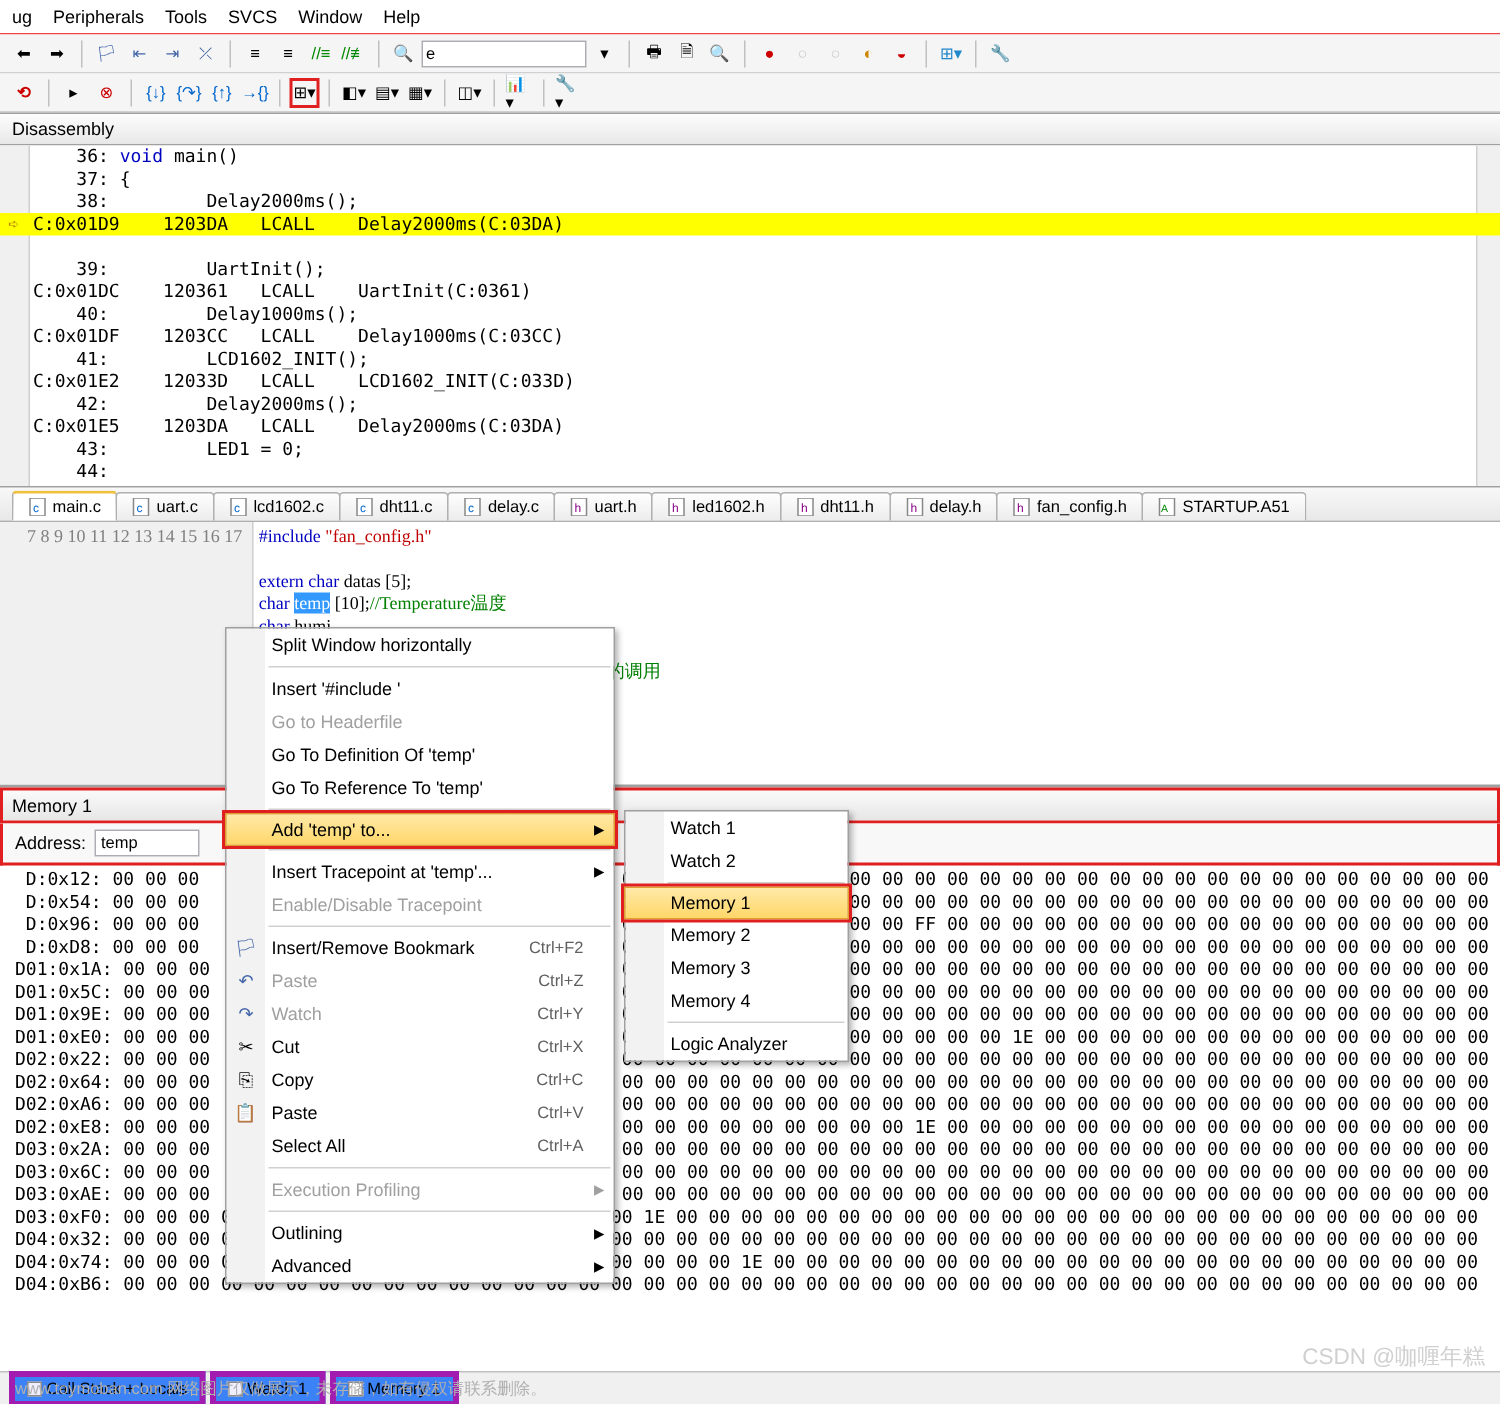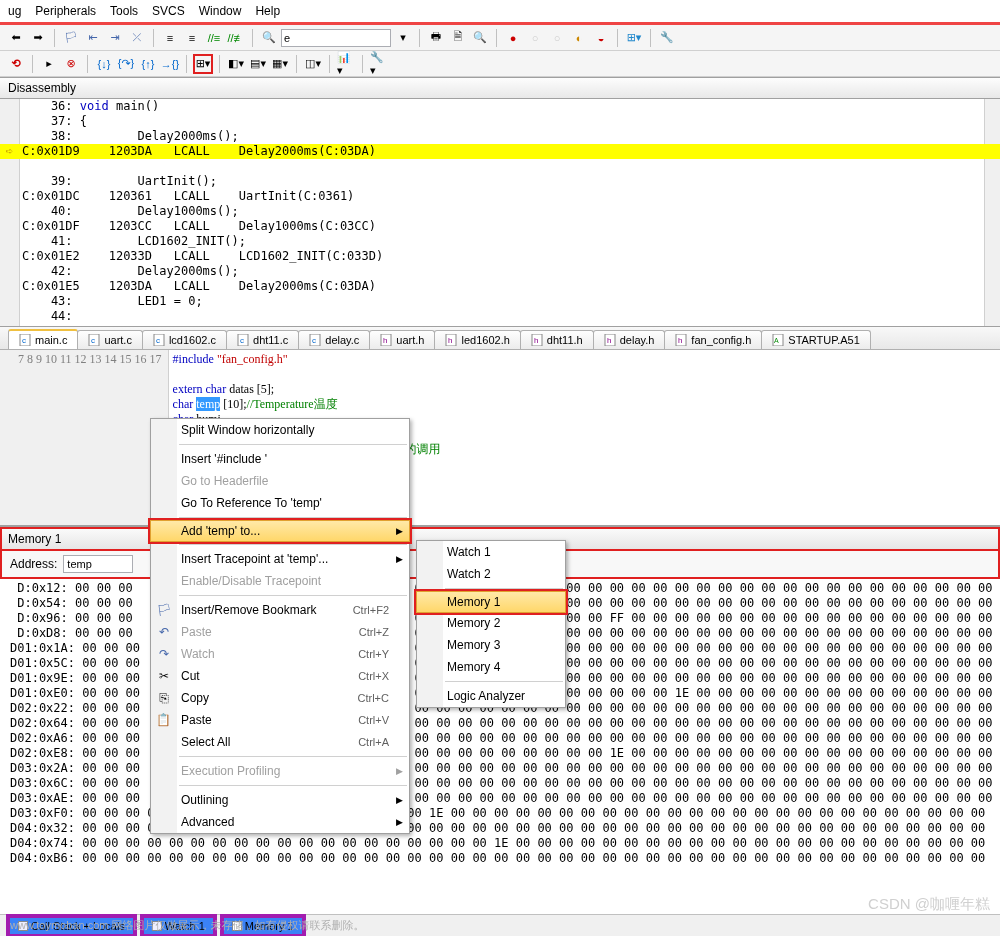--- a/index.html
+++ b/index.html
@@ -1,17 +1,17 @@
 <!DOCTYPE html>
 <html><head>
 <meta charset="utf-8">
 <style>
 * { margin: 0; padding: 0; box-sizing: border-box; }
 body { font-family: "Segoe UI", Tahoma, sans-serif; font-size: 12px; background: #fff; color: #000; width:1000px; height:936px; overflow:hidden; position:relative;}
-.menubar { display: flex; gap: 14px; padding: 4px 8px; background: #fff; border-bottom: 3px solid #ef4444;}
+.menubar { display: flex; gap: 14px; padding: 4px 8px; background: #fff; border-bottom: 1px solid #ef4444;}
 .menubar span { cursor: default; }
 .toolbar, .toolbar2 { display: flex; align-items:center; gap: 2px; padding: 2px 6px; background: #f5f5f5; border-bottom: 1px solid #d0d0d0; height:26px;}
 .toolbar .sep { width:1px; height:18px; background:#c0c0c0; margin:0 4px;}
 .tbtn { width:20px; height:20px; display:inline-flex; align-items:center; justify-content:center; border:1px solid transparent; font-size:11px;}
 .dropdown-input { width:110px; height:18px; border:1px solid #abadb3; font-size:11px; padding:0 2px;}
 .highlighted-btn { border:2px solid #e02020 !important; padding:1px;}
 .panel-title { background: linear-gradient(#fdfdfd,#e8e8e8); border-top:1px solid #a0a0a0; border-bottom:1px solid #a0a0a0; padding: 3px 8px; font-size:12px; height:22px; display:flex; align-items:center;}
 .disassembly { position:relative; background:#fff; font-family: Consolas, monospace; font-size:12px; line-height:15px; overflow:hidden; height:228px; border-bottom:1px solid #a0a0a0;}
 .disassembly pre { padding-left: 22px; white-space:pre;}
 .gutter { position:absolute; left:0; top:0; width:20px; height:100%; background:#f0f0f0; border-right:1px solid #d0d0d0;}
@@ -283,20 +283,23 @@
       <span>Split Window horizontally</span>
     </div>
     <hr>
     <div class="mi">
       <span>Insert '#include <regx52.h>'</regx52.h></span>
     </div>
     <div class="mi disabled">
       <span>Go to Headerfile</span>
     </div>
     <div class="mi">
+      <span>Go To Definition Of 'temp'</span>
+    </div>
+    <div class="mi">
       <span>Go To Reference To 'temp'</span>
     </div>
     <hr>
     <div class="mi sel sel-red">
       <span>Add 'temp' to...</span>
       <span class="arrow">▶</span>
     </div>
     <hr>
     <div class="mi">
       <span>Insert Tracepoint at 'temp'...</span>

